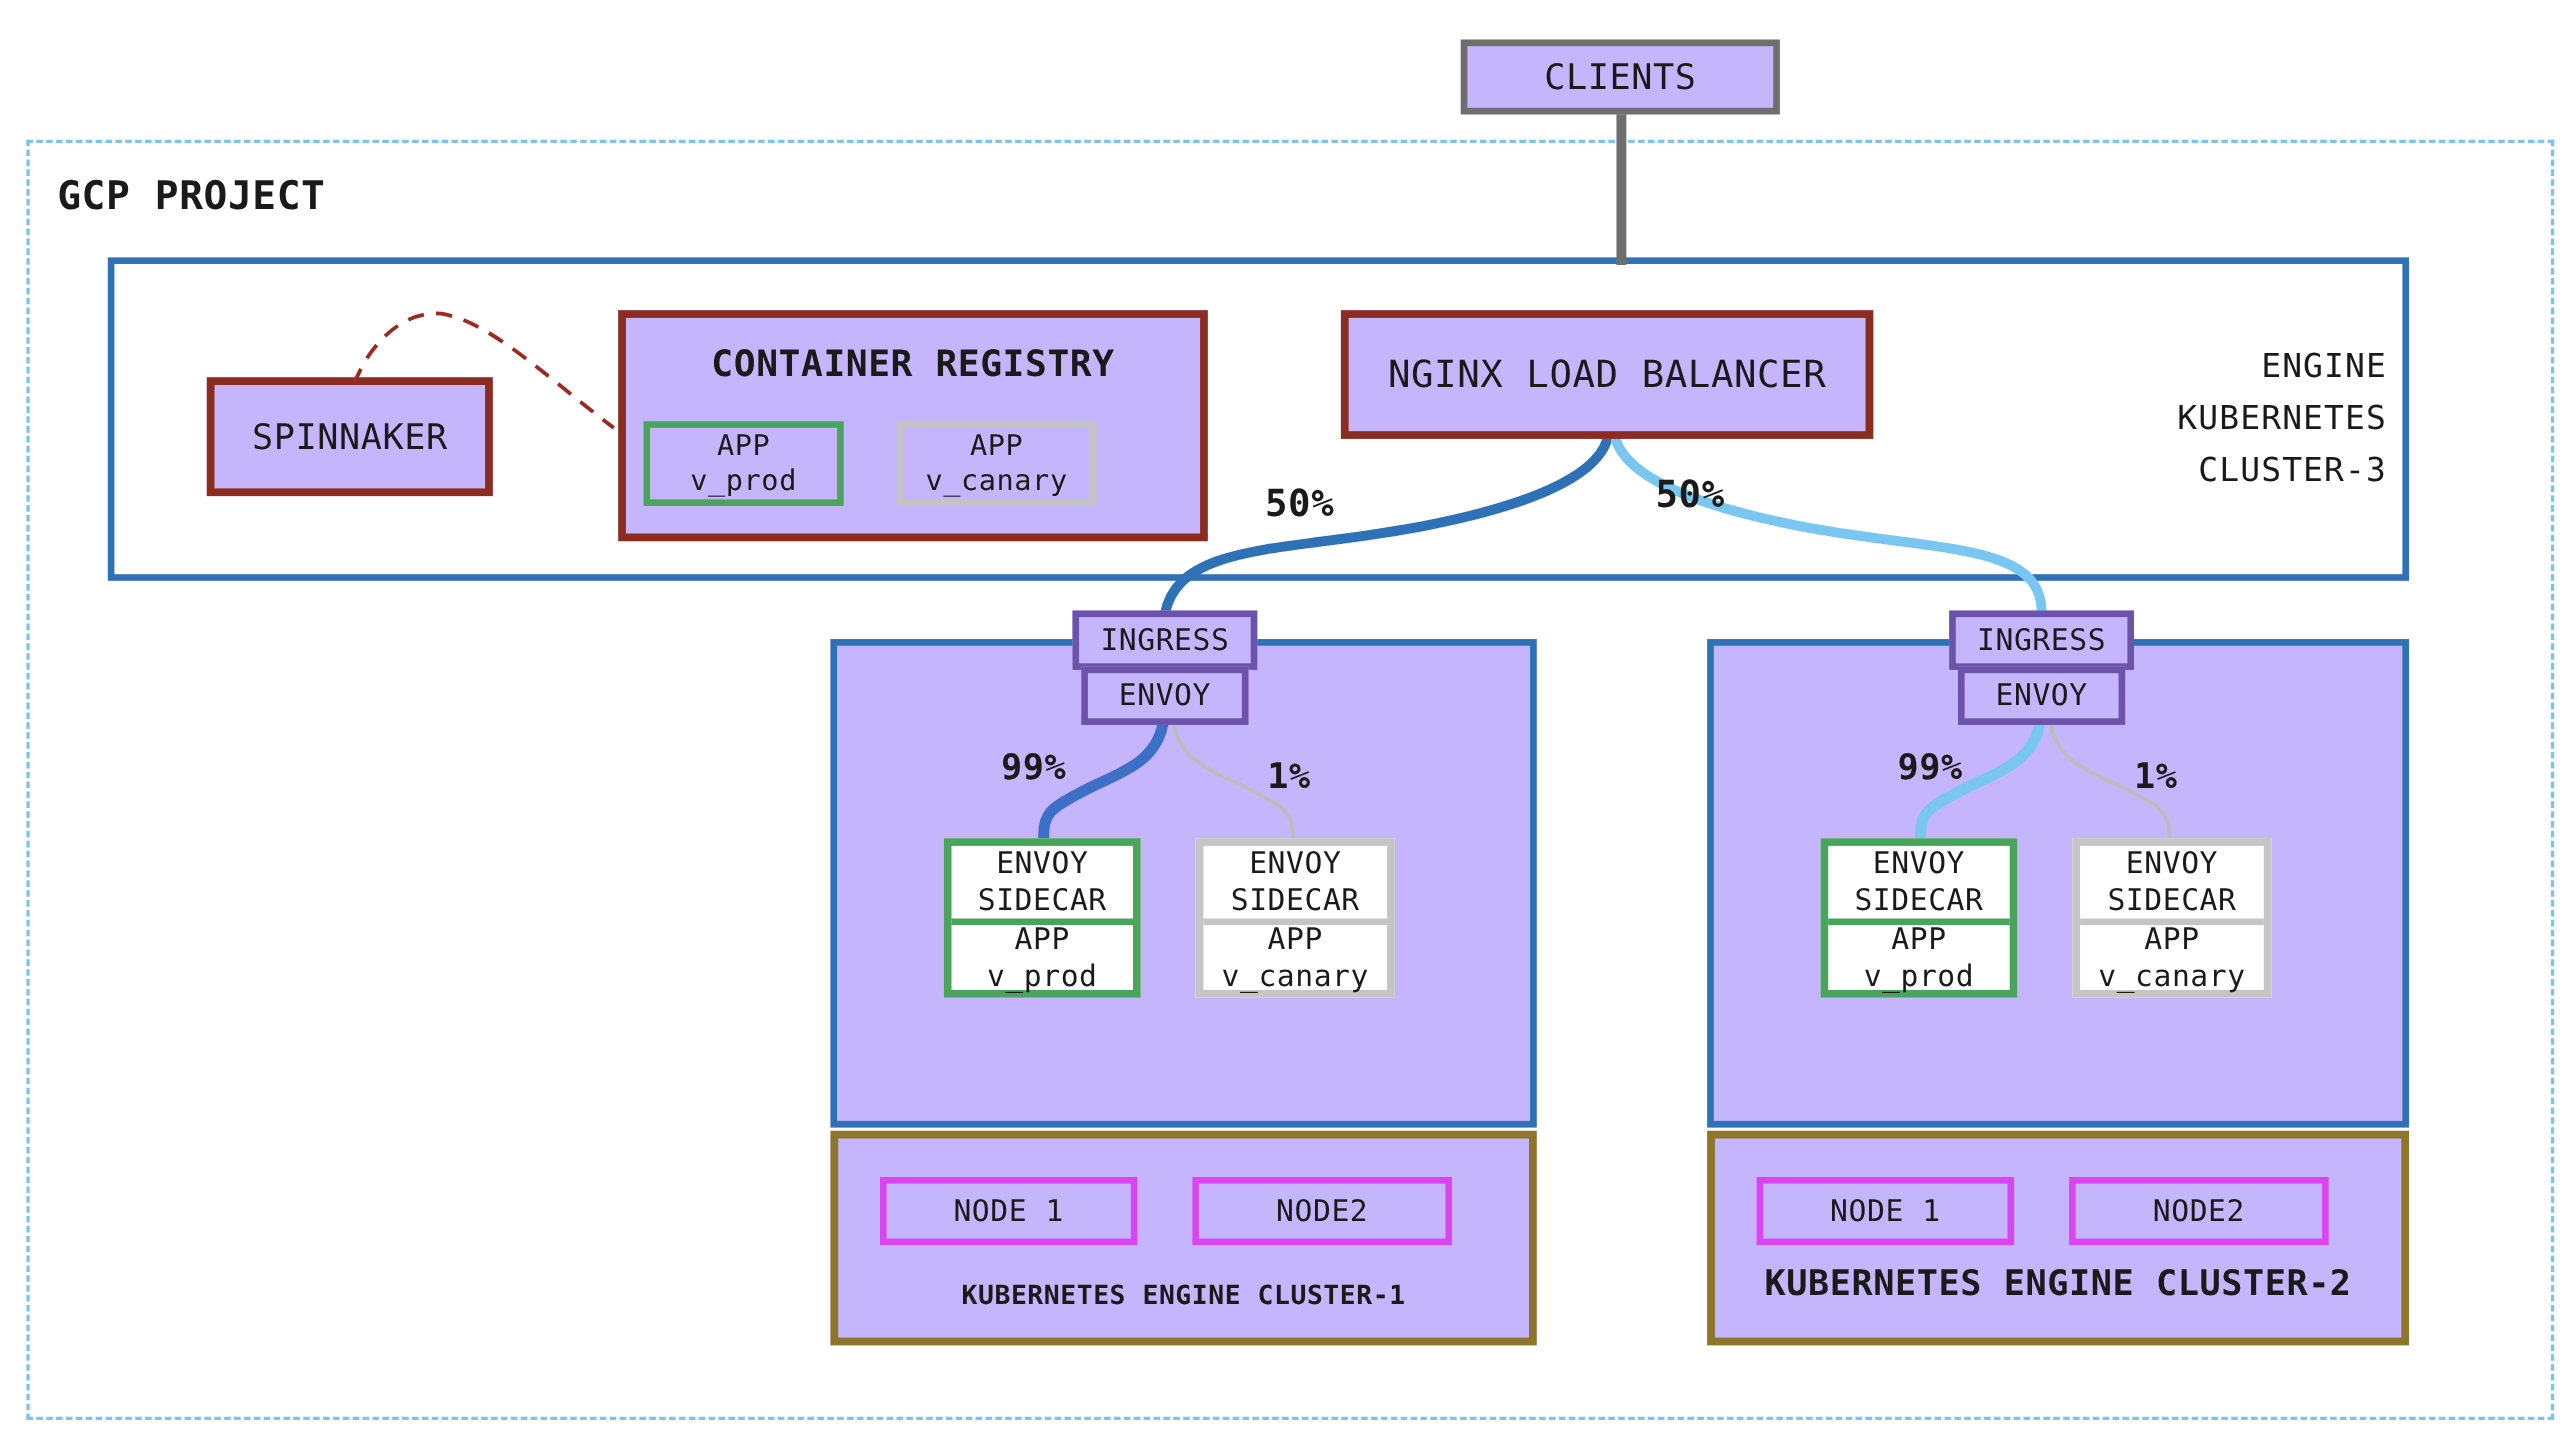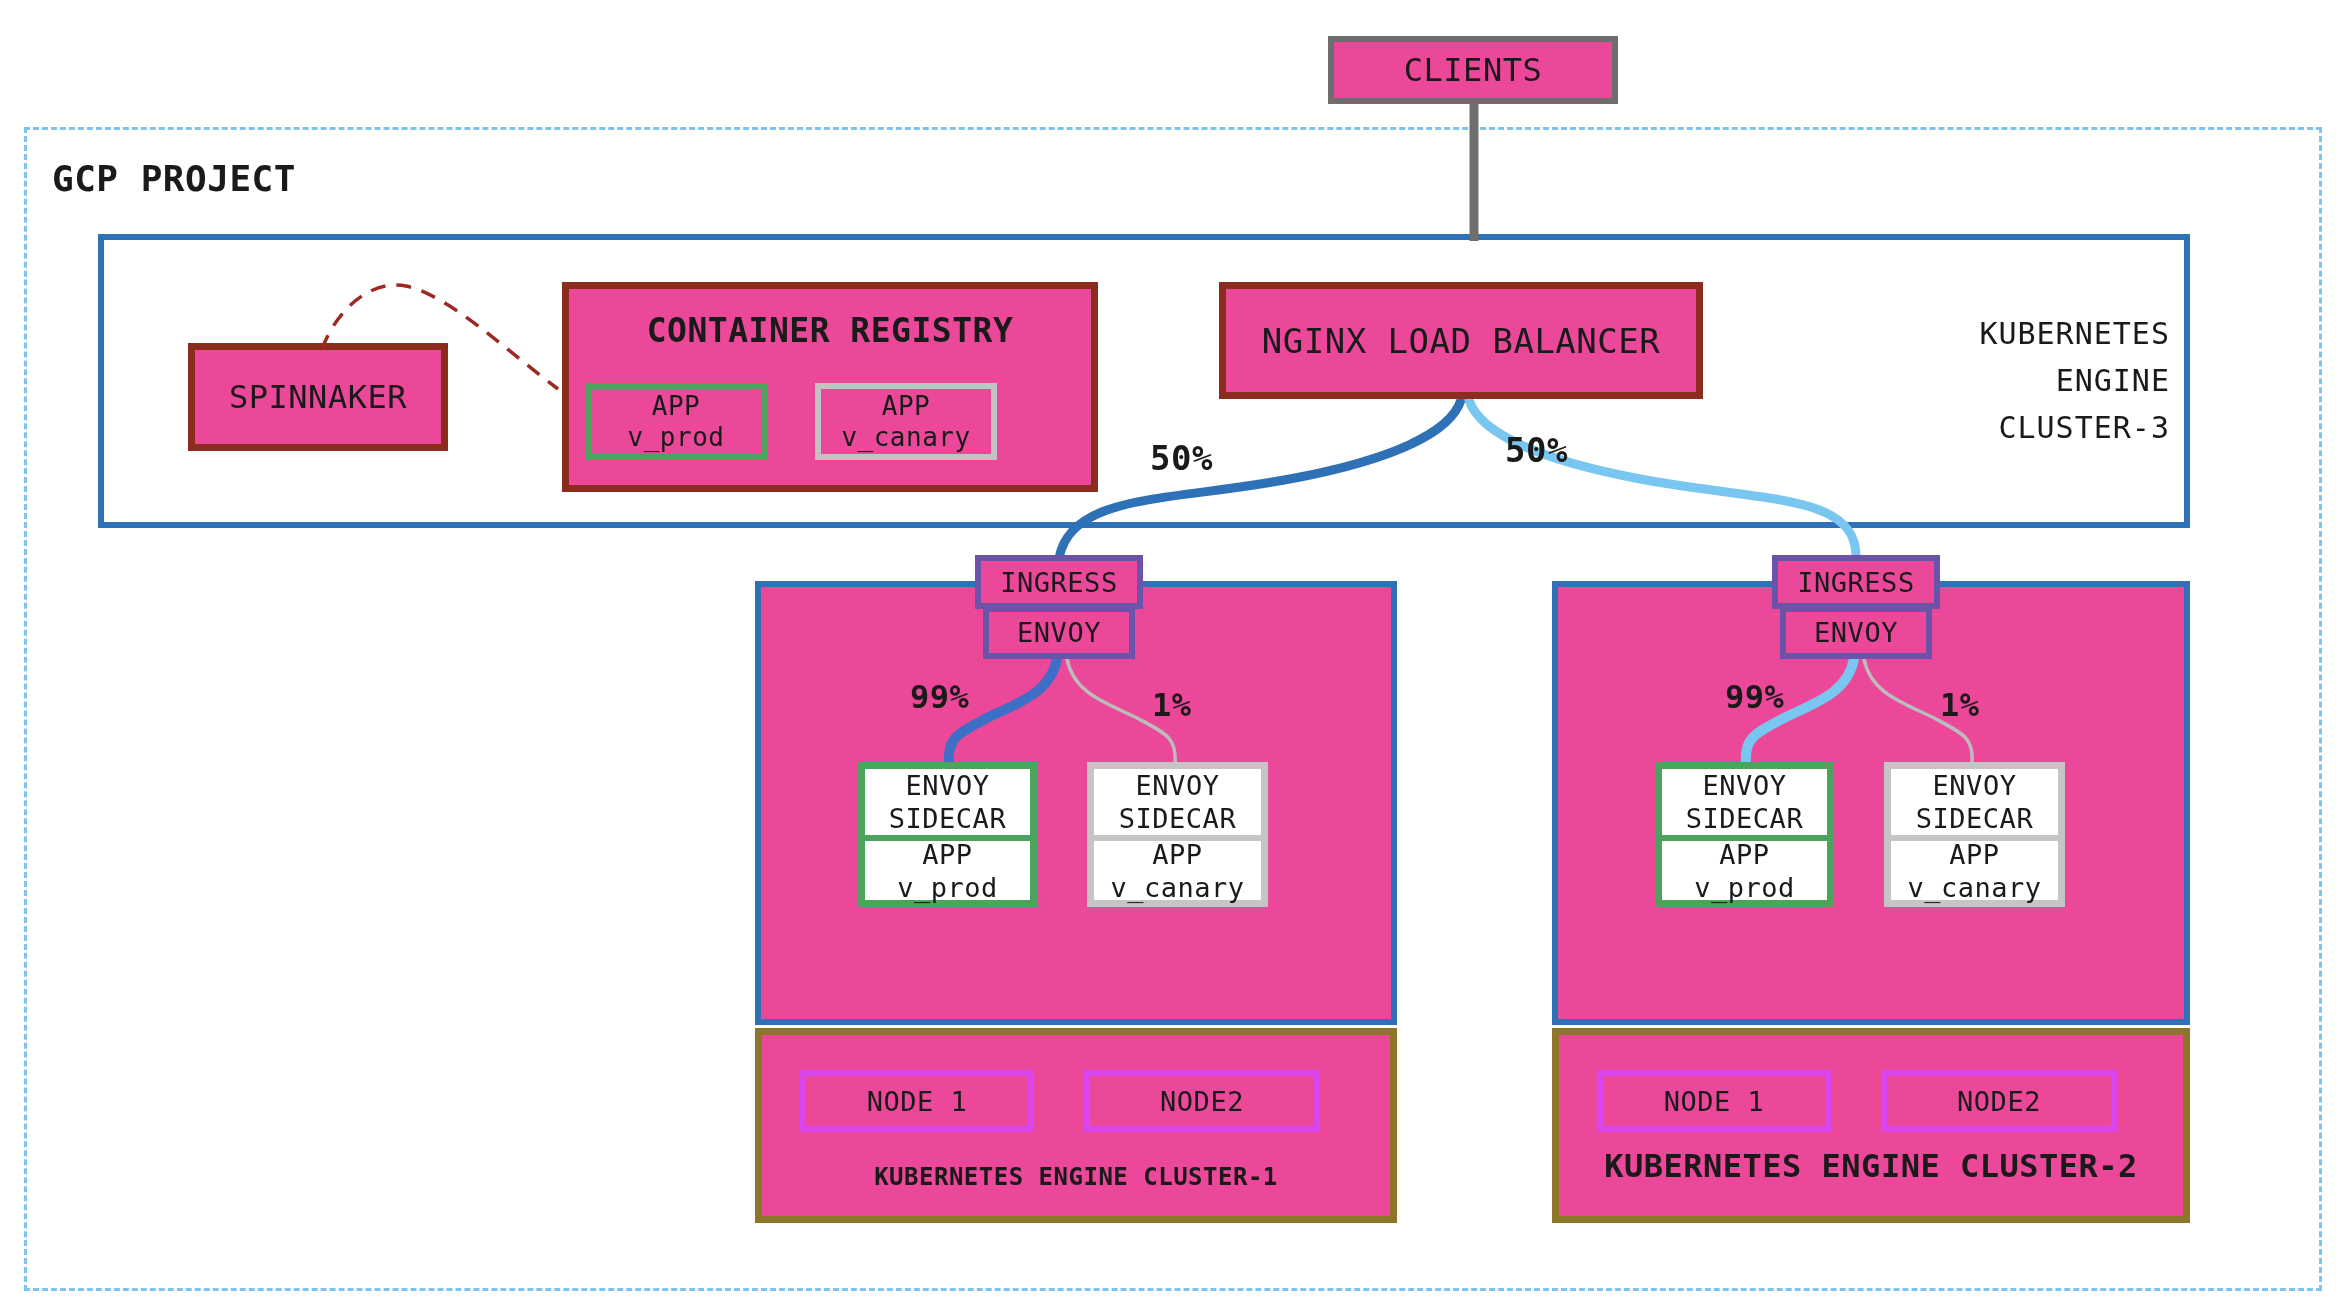--- a/index.html
+++ b/index.html
@@ -3,21 +3,21 @@
 <meta charset="utf-8">
 <style>
   html,body{margin:0;padding:0;background:#ffffff;}
   .canvas{
     position:relative;width:2340px;height:1310px;overflow:hidden;
     font-family:"DejaVu Sans Mono","Liberation Mono",monospace;
     color:#1a1a1a;background:#ffffff;
   }
   .abs{position:absolute;box-sizing:border-box;}
   .box{
-    position:absolute;box-sizing:border-box;background:#ec4899;
+    position:absolute;box-sizing:border-box;background:#c4b5fd;
     display:flex;align-items:center;justify-content:center;
     text-align:center;letter-spacing:0.5px;
   }
   .z1{z-index:1}.z3{z-index:3}.z4{z-index:4}
   .dashed-outer{border:3px dashed #7cc3ee;background:transparent;z-index:0;}
   .blue-border{border:6px solid #2e71b6;}
   .red-border{border:7px solid #8b2c1e;}
   .gray-border6{border:6px solid #6e6e6e;}
   .olive-border{border:7px solid #8d7628;}
   .olive-border6{border:6px solid #d946ef;}
@@ -45,22 +45,22 @@
 </head>
 <body>
 
 <div class="canvas">
 
   <div class="abs dashed-outer" style="left:24px;top:127px;width:2298px;height:1164px;"></div>
   <div class="label" style="left:52px;top:158px;font-size:36px;z-index:1;">GCP PROJECT</div>
 
   <div class="box blue-border transparent z1" style="left:98px;top:234px;width:2092px;height:294px;background:#ffffff;"></div>
   <div class="c3-label" style="left:1880px;top:310px;width:290px;">
+    <div>ENGINE</div>
     <div>KUBERNETES</div>
-    <div>ENGINE</div>
     <div>CLUSTER-3</div>
   </div>
 
   <div class="box gray-border6 z3" style="left:1328px;top:36px;width:290px;height:68px;font-size:32px;">
     <span>CLIENTS</span>
   </div>
 
   <div class="box red-border z1" style="left:188px;top:343px;width:260px;height:108px;font-size:32px;">
     <span>SPINNAKER</span>
   </div>

